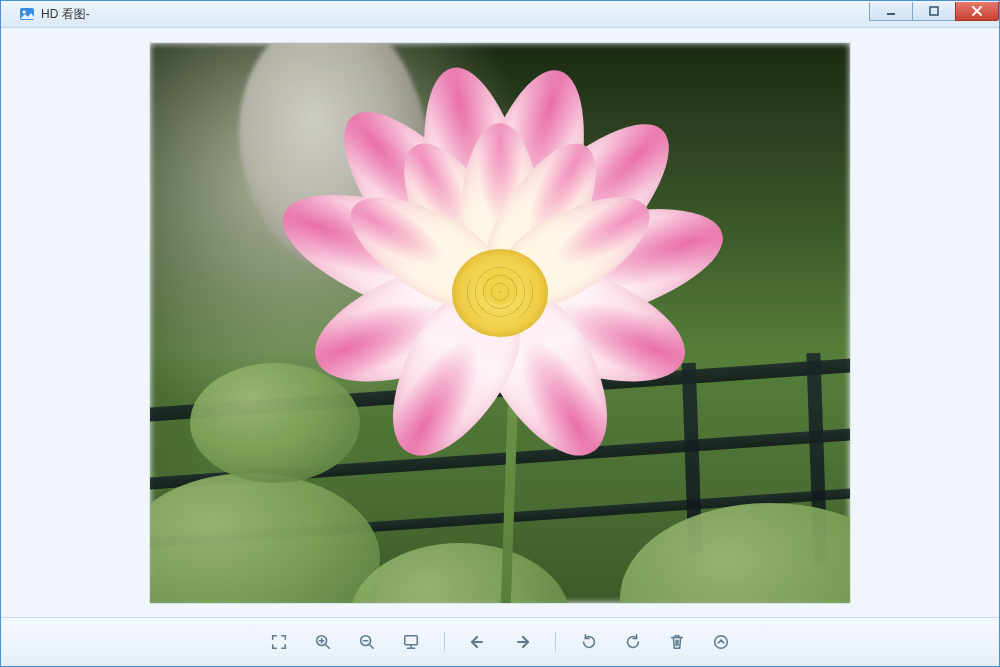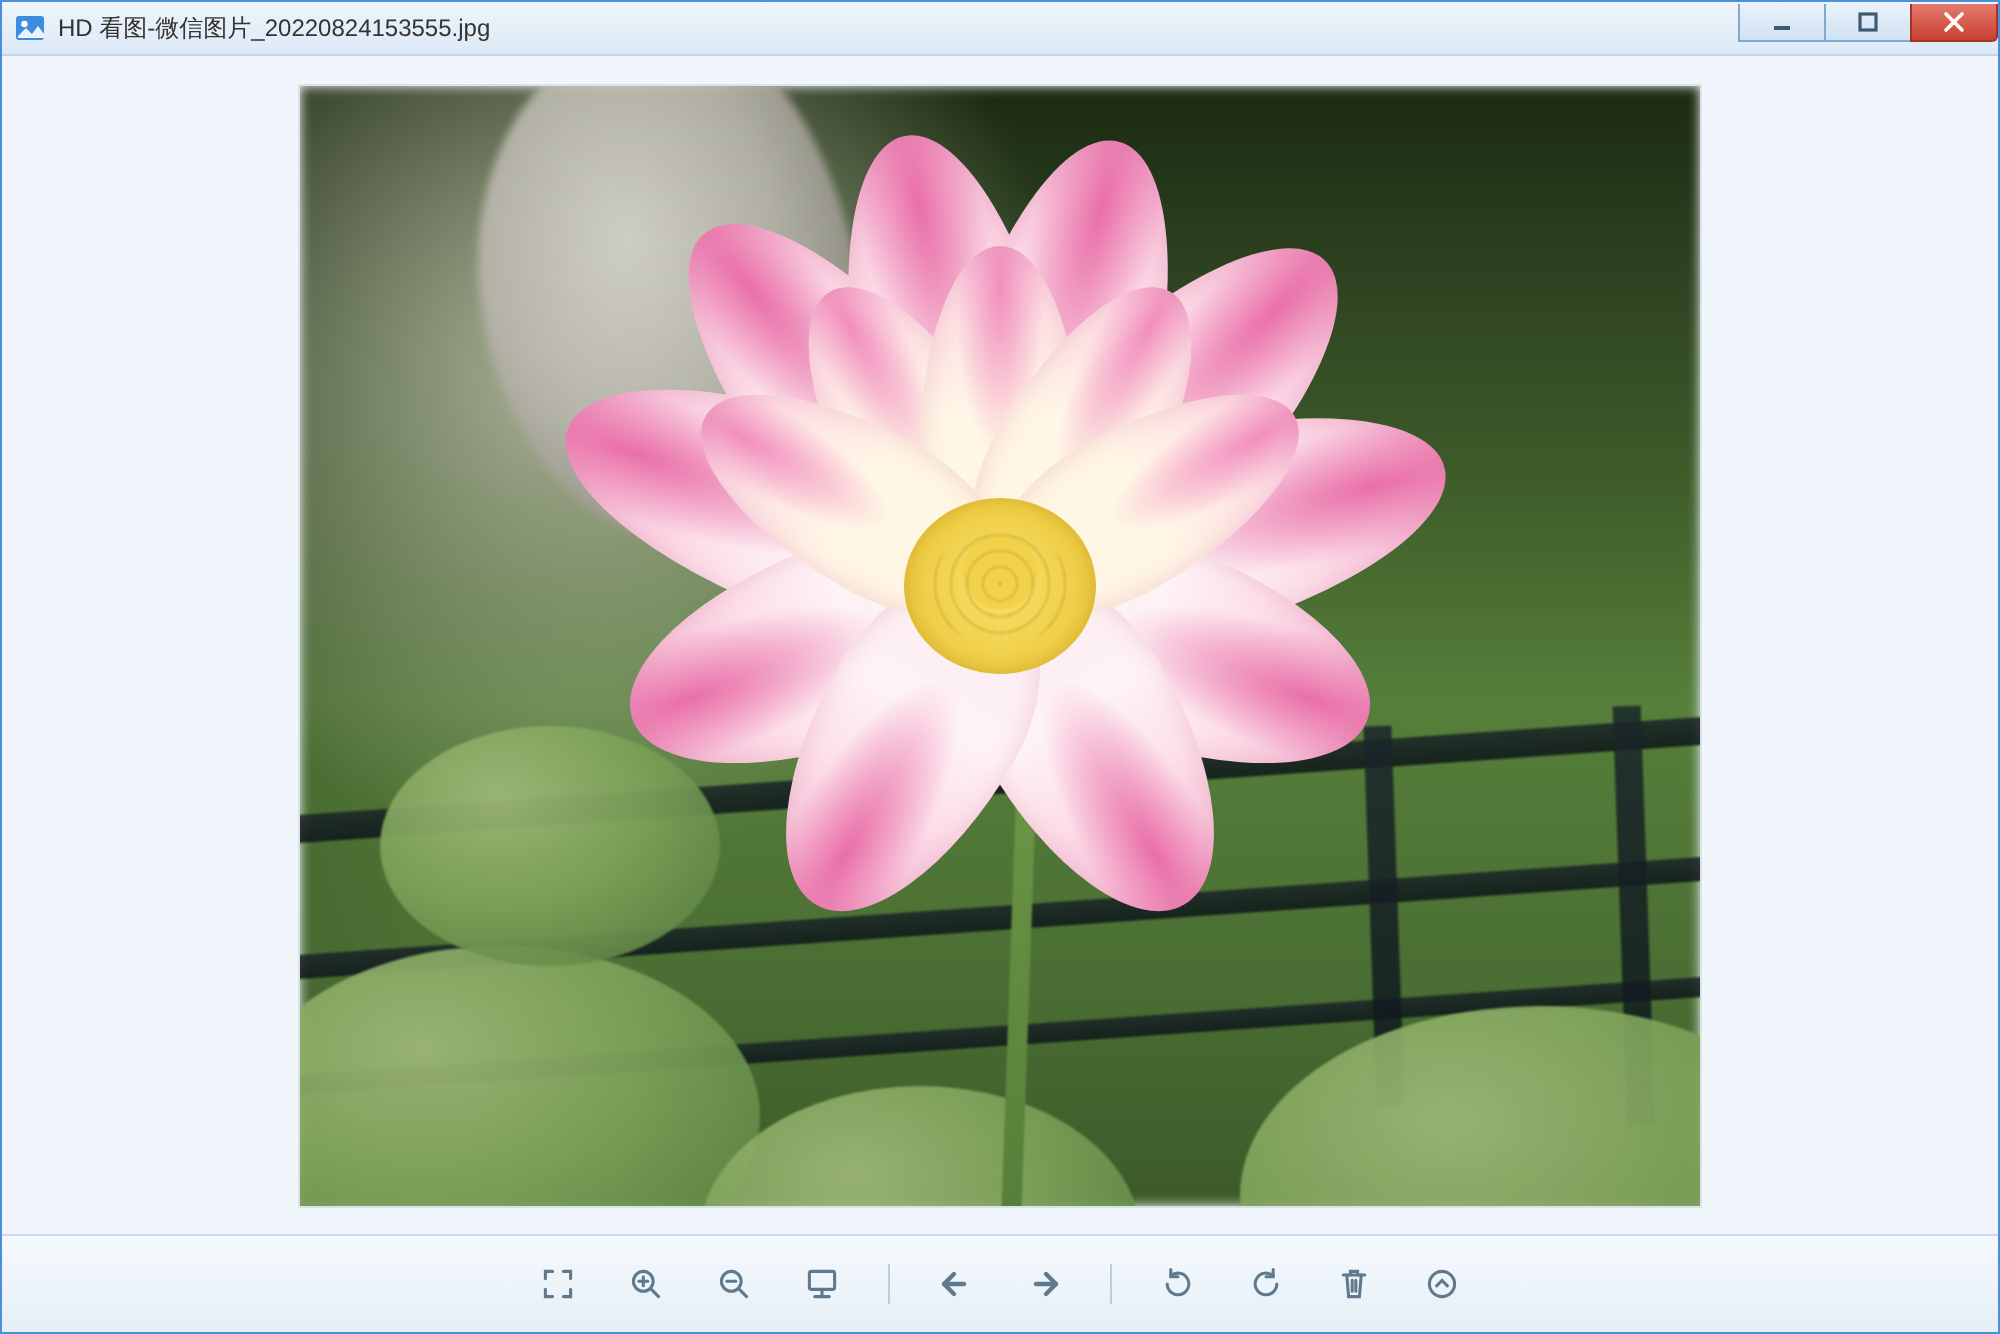--- a/index.html
+++ b/index.html
@@ -20,21 +20,21 @@
     box-sizing: border-box;
     background: #f7fbff;
   }
   
   .titlebar {
     height: 26px;
     background: linear-gradient(#eef5fb, #dce9f5);
     border-bottom: 1px solid #bcd6ea;
     display: flex;
     align-items: center;
-    padding-left: 6px;
+    padding-left: 18px;
     font-size: 12px;
     color: #333;
     user-select: none;
   }
   .titlebar .app-icon {
     width: 16px;
     height: 16px;
     margin-right: 6px;
     display: flex;
     align-items: center;
@@ -225,21 +225,20 @@
   <div class="titlebar">
     <span class="app-icon">
       <svg width="16" height="16" viewBox="0 0 16 16">
         <rect x="1" y="2" width="14" height="12" rx="1.5" fill="#3b8de0"></rect>
         <circle cx="5.2" cy="6" r="1.6" fill="#fff"></circle>
         <path d="M2 12 L6 8 L9 11 L12 7 L15 11 V13 H2 Z" fill="#fff" opacity="0.9"></path>
       </svg>
     </span>
     <span class="title-text">HD 看图</span>
     <span class="title-text"> - </span>
-    <span class="title-text">微信图片_20220824153555.jpg</span>
     <span class="spacer"></span>
     <div class="win-btns">
       <div class="win-btn">
         <svg width="12" height="12" viewBox="0 0 12 12">
             <rect x="2" y="8" width="8" height="2" fill="#3d5a73"></rect>
           </svg>
       </div>
       <div class="win-btn">
         <svg width="12" height="12" viewBox="0 0 12 12">
             <rect x="2" y="2" width="8" height="8" fill="none" stroke="#3d5a73" stroke-width="1.6"></rect>

